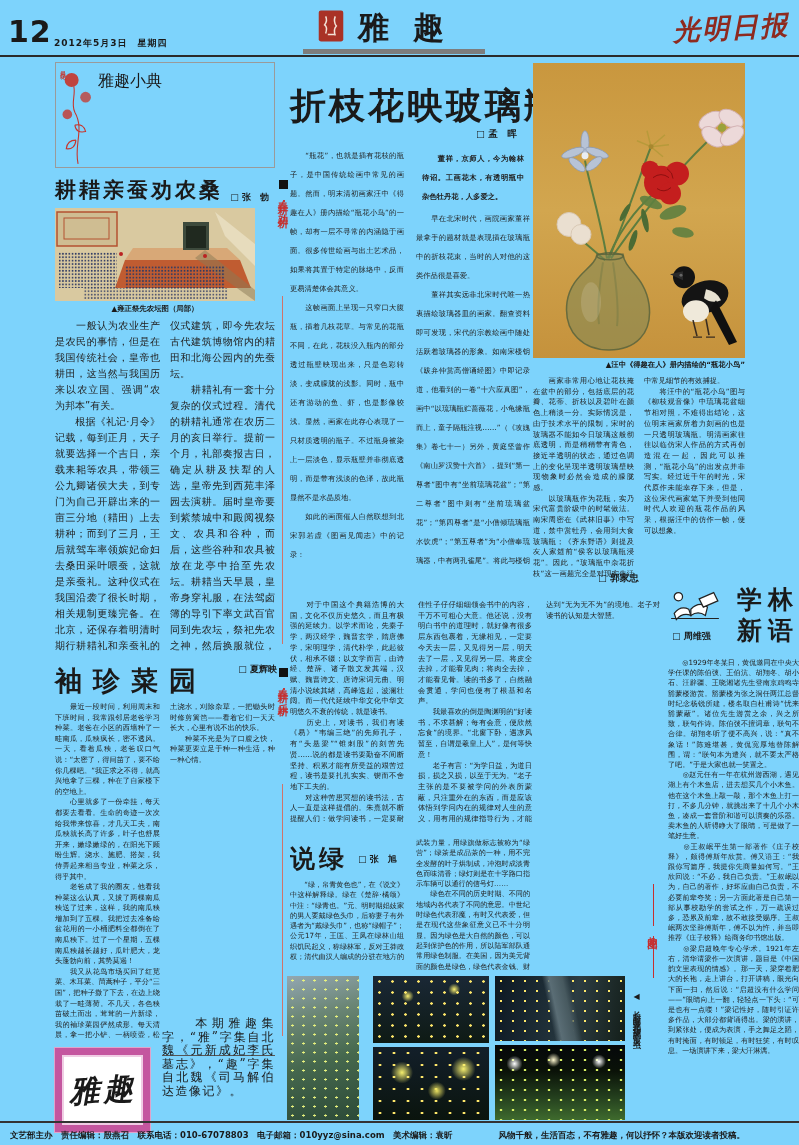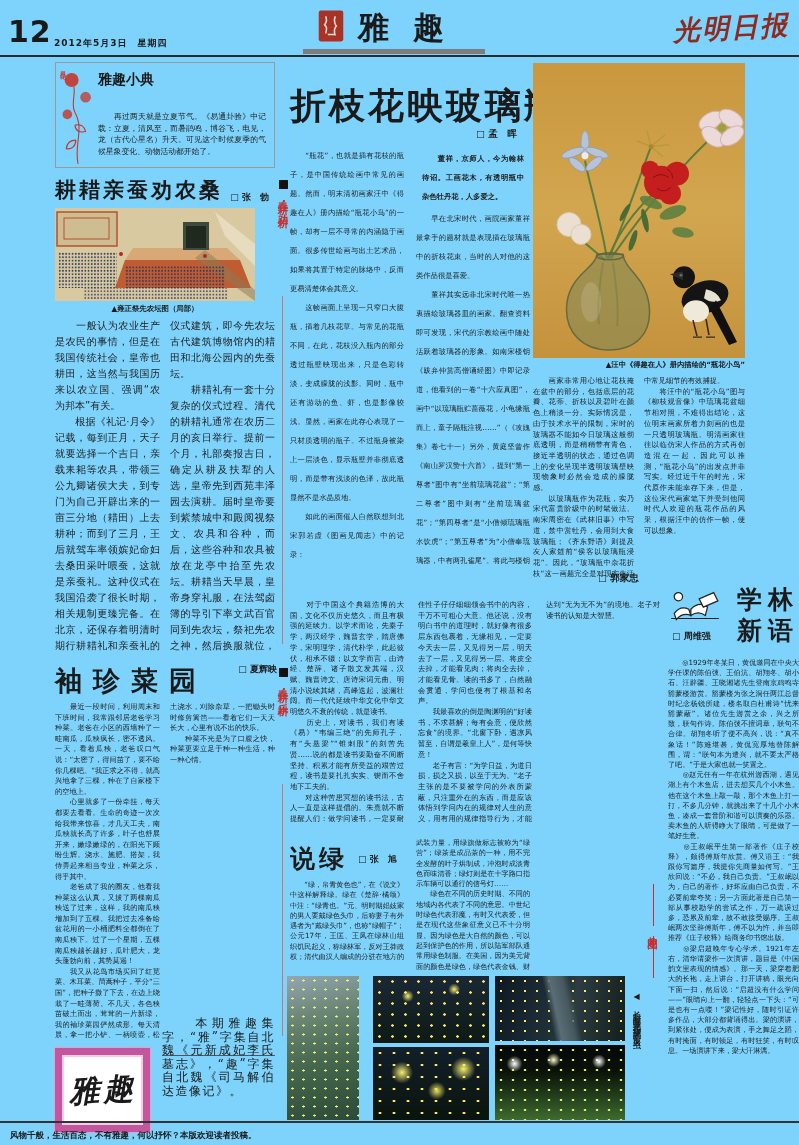--- a/index.html
+++ b/index.html
@@ -17,21 +17,21 @@
   .masthead{position:absolute;right:10px;top:10px;font-size:27px;font-weight:bold;font-style:italic;
             color:#8e2a1f;font-family:"DejaVu Serif","Liberation Serif",serif;transform:rotate(-3deg);letter-spacing:2px}
   
   .body-text{white-space:pre-line;text-align:justify;color:#222}
   .byline{font-size:9px;font-weight:bold;white-space:nowrap}
   
   .xd-box{position:absolute;left:55px;top:62px;width:220px;height:106px;border:1px solid #9a9a9a;display:flex}
   .xd-flower{width:40px;position:relative;border-right:0}
   .xd-flabel{position:absolute;left:2px;top:3px;writing-mode:vertical-rl;color:#c8342a;font-size:6.5px;letter-spacing:1px}
   .xd-main{flex:1;padding:8px 8px 0 2px}
-  .xd-title{font-size:14px;font-weight:700;margin-bottom:22px}
+  .xd-title{font-size:16px;font-weight:400;margin-bottom:16px}
   .xd-body{font-size:7.8px;line-height:11.6px}
   
   .gj{position:absolute;left:55px;top:176px;width:220px}
   .gj-head{display:flex;align-items:flex-end;justify-content:space-between;height:28px;padding-right:6px}
   .gj-title{font-size:21px;font-weight:bold;letter-spacing:3px;font-family:"DejaVu Serif","Liberation Serif",serif;white-space:nowrap}
   .gj-img{width:200px;height:93px;margin-top:4px}
   .gj-cap{width:200px;text-align:center;font-size:7.4px;font-weight:bold;margin:3px 0 4px}
   .gj-body{height:336px;column-count:2;column-gap:10px;column-fill:auto;font-size:10px;line-height:16px;overflow:hidden}
   
   .side-tag{position:absolute;width:13px;display:flex;flex-direction:column;align-items:center;gap:4px}
@@ -148,21 +148,20 @@
           <path d="M18 92 C14 74 24 60 15 44 C11 36 16 28 14 20"></path>
           <path d="M15 56 q8 -2 10 6 q-9 2 -10 -6 M16 70 q-8 0 -9 8 q8 1 9 -8"></path>
         </g>
         <circle cx="12" cy="14" r="6.5" fill="#c8342a" opacity="0.9"></circle>
         <circle cx="25" cy="30" r="5" fill="#c8342a" opacity="0.75"></circle>
         <circle cx="8" cy="46" r="4.5" fill="#c8342a" opacity="0.8"></circle>
       </svg></span>
     </div>
     <div class="xd-main">
       <div class="xd-title">雅趣小典</div>
-      <div class="xd-body body-text">　　再过两天就是立夏节气。《易通卦验》中记载：立夏，清风至，而暑鹃鸣，博谷飞，电见，龙（古代心星名）升天。可见这个时候夏季的气候星象变化、动物活动都开始了。</div>
     </div>
   </div>
 
   <div class="gj">
     <div class="gj-head">
       <span class="gj-title">耕耤亲蚕劝农桑</span>
       <span class="byline">□ 张　勃</span>
     </div>
     <div class="gj-img">
       <svg width="200" height="93" viewBox="0 0 200 93" preserveAspectRatio="none">
@@ -384,16 +383,17 @@
       </div>
       <span class="xl-author byline">□ 周维强</span>
     </div>
     <div class="xl-body body-text">　　◎1929年冬某日，黄侃邀同在中央大学任课的陈伯弢、王伯沆、胡翔冬、胡小石、汪辟疆、王晓湘诸先生登南京鸡鸣寺豁蒙楼游赏。豁蒙楼为张之洞任两江总督时纪念杨锐所建，楼名取自杜甫诗“忧来豁蒙蔽”。诸位先生游赏之余，兴之所致，联句作诗。陈伯弢不擅词章，联句不合律。胡翔冬听了便不高兴，说：“真不象话！”陈难堪甚，黄侃宽厚地替陈解围，谓：“联句本为遣兴，就不要太严格了吧。”于是大家也就一笑置之。
 　　◎赵元任有一年在杭州游西湖，遇见湖上有个木鱼店，进去想买几个小木鱼。他在这个木鱼上敲一敲，那个木鱼上打一打，不多几分钟，就挑出来了十几个小木鱼，凑成一套音阶和谐可以演奏的乐器。卖木鱼的人听得睁大了眼睛，可是做了一笔好生意。
 　　◎王叔岷平生第一部著作《庄子校释》，颇得傅斯年欣赏。傅又语王：“我跟你写篇序，我提你先商量如何写。”王欣回说：“不必，我自己负责。”王叔岷以为，自己的著作，好坏应由自己负责，不必要前辈夸奖；另一方面此著是自己第一部从事校勘学的尝试之作，万一疏误过多，恐累及前辈，故不敢接受赐序。王叔岷两次坚辞傅斯年，傅不以为忤，并当即推荐《庄子校释》给商务印书馆出版。
 　　◎梁启超晚年专心学术。1921年左右，清华请梁作一次演讲，题目是《中国韵文里表现的情感》。那一天，梁穿着肥大的长袍，走上讲台，打开讲稿，眼光向下面一扫，然后说：“启超没有什么学问——”眼睛向上一翻，轻轻点一下头：“可是也有一点喽！”梁记性好，随时引证许多作品，大部分都背诵得出。梁的演讲，到紧张处，便成为表演，手之舞足之蹈，有时掩面，有时顿足，有时狂笑，有时叹息。一场演讲下来，梁大汗淋漓。</div>
   </div>
 
   <div class="ftr">
+    <span>文艺部主办　责任编辑：殷燕召　联系电话：010-67078803　电子邮箱：010yyz@sina.com　美术编辑：袁昕</span>
     <span>风物千般，生活百态，不有雅趣，何以抒怀？本版欢迎读者投稿。</span>
   </div>
 
 </div>
 
 </body></html>

